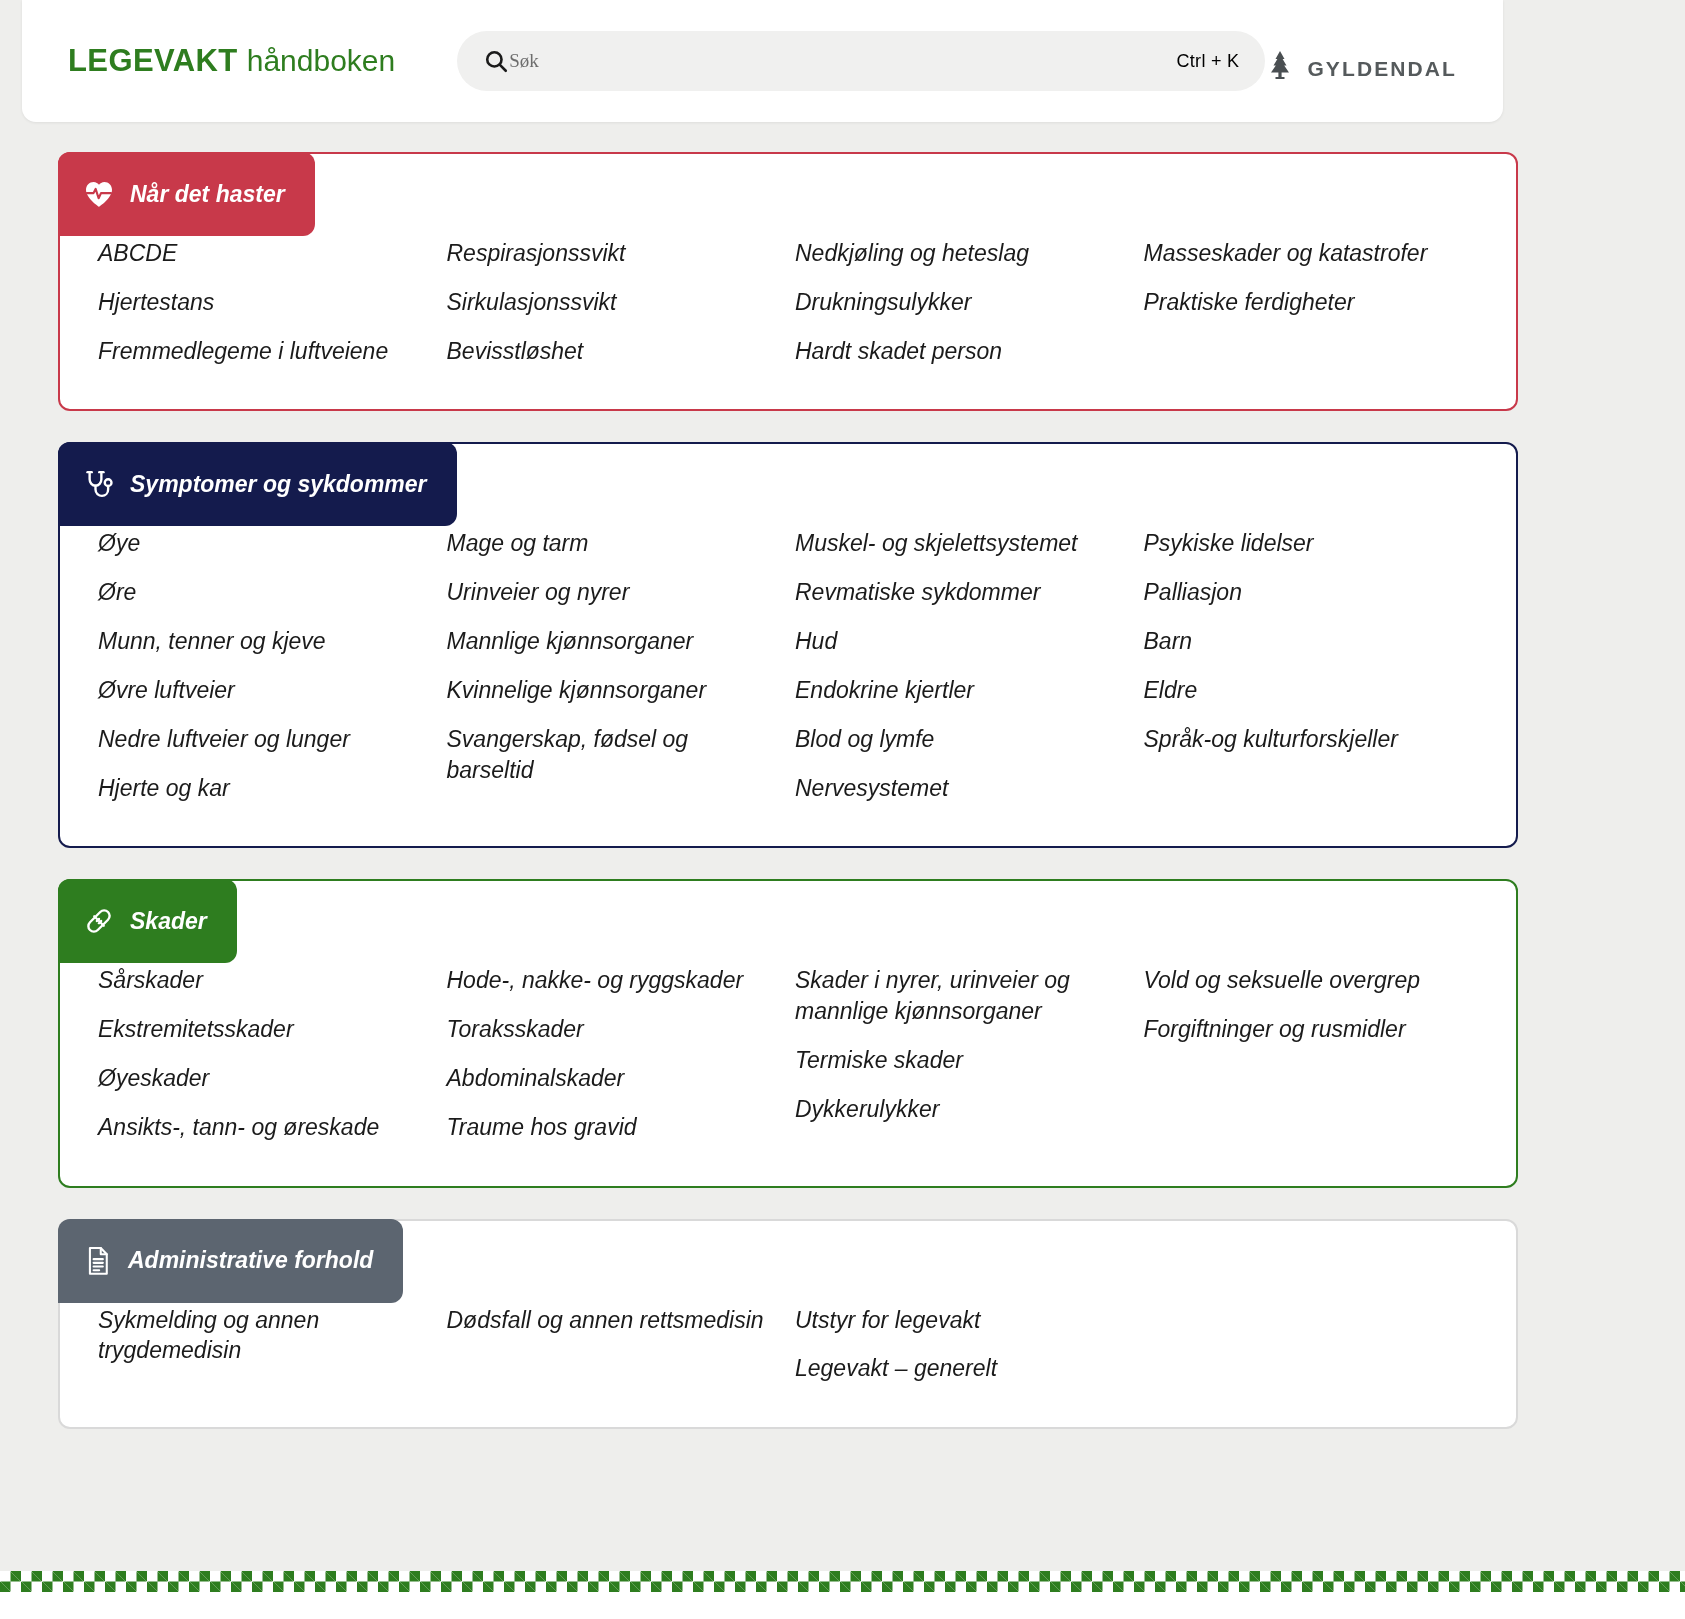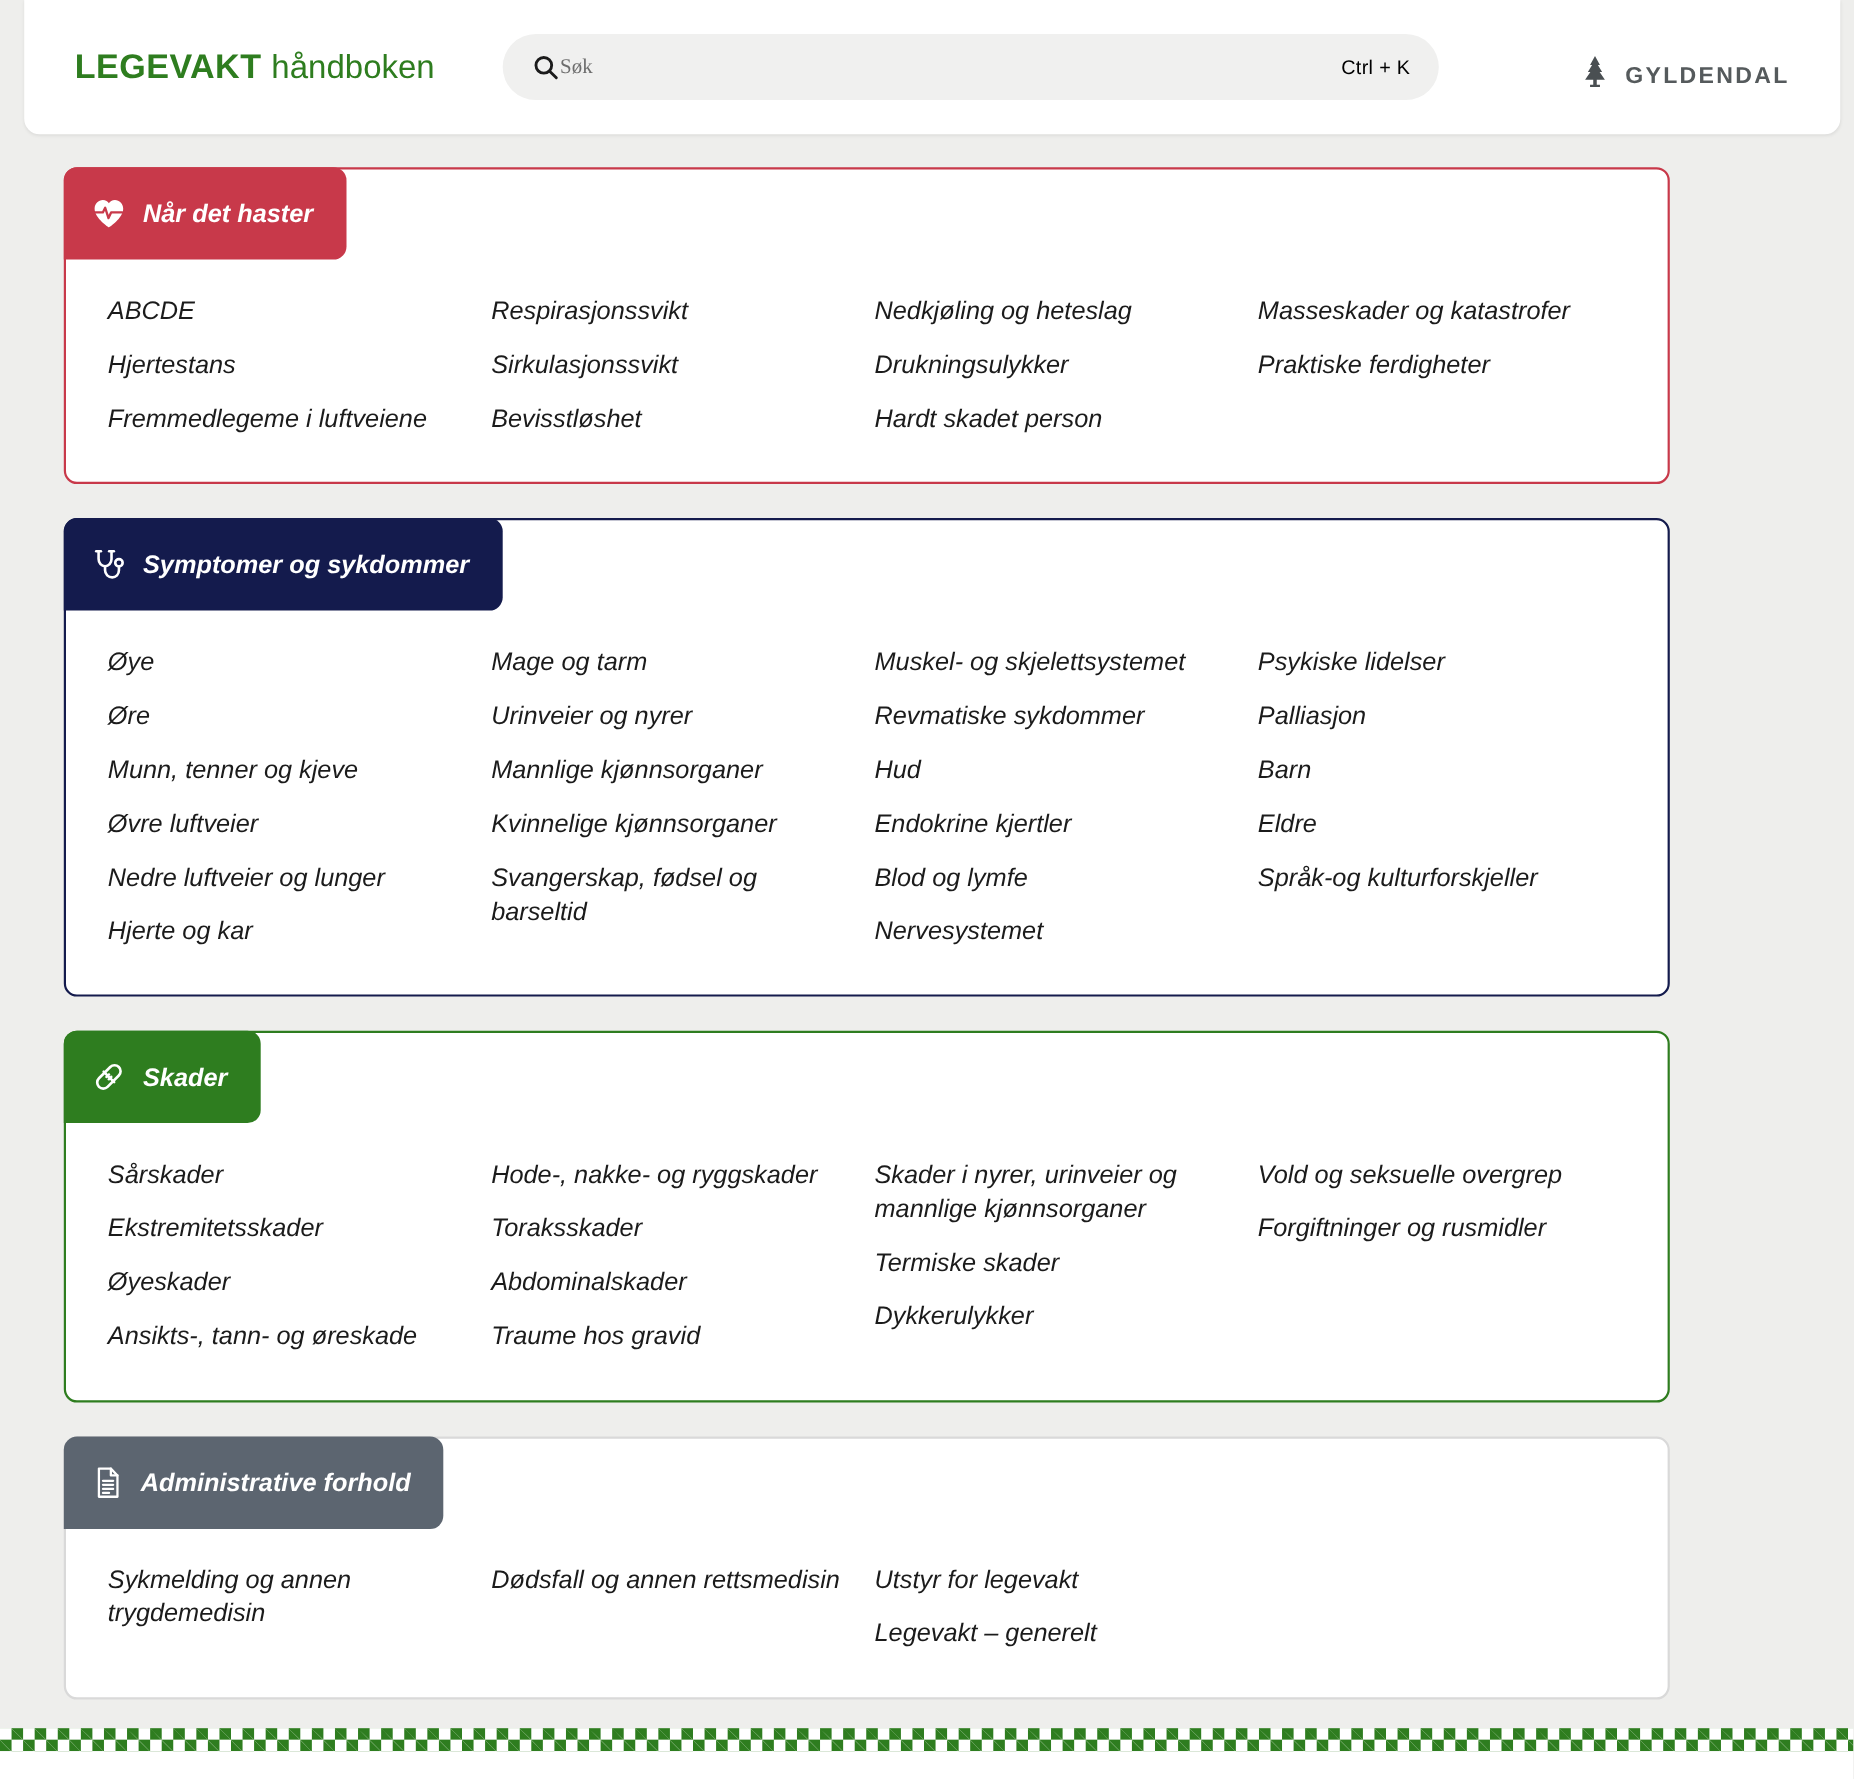--- a/index.html
+++ b/index.html
@@ -19,21 +19,21 @@
     height: 1619px;
     background: #eeeeec;
     padding: 0;
   }
 
   
   .header-bar {
     position: absolute;
     left: 22px;
     top: 0;
-    width: 1651px;
+    width: 1481px;
     height: 122px;
     background: #ffffff;
     border-radius: 0 0 14px 14px;
     box-shadow: 0 1px 3px rgba(0,0,0,0.07);
     display: flex;
     align-items: center;
     padding: 0 40px 0 46px;
   }
 
   .logo {
@@ -139,21 +139,21 @@
   .badge.green { background: #2e7d1f; }
   .badge.gray  { background: #5c6570; }
 
   .badge-icon { display: flex; align-items: center; }
 
   .links {
     display: grid;
     grid-template-columns: repeat(4, 1fr);
     column-gap: 10px;
     row-gap: 0;
-    padding: 104px 34px 34px 38px;
+    padding: 75px 34px 34px 38px;
   }
   .col { display: flex; flex-direction: column; }
   .link {
     font-size: 23px;
     line-height: 1.34;
     color: #1b1b1b;
     text-decoration: none;
     padding: 9px 0;
     display: block;
     cursor: pointer;

